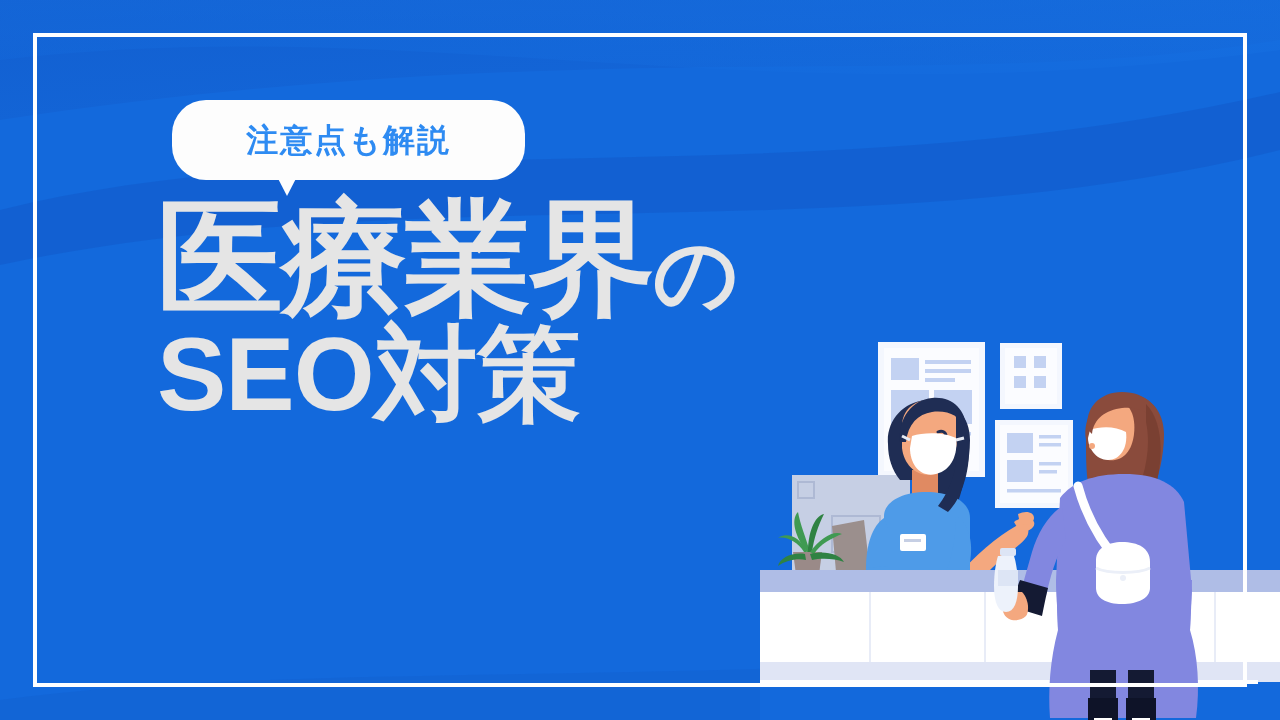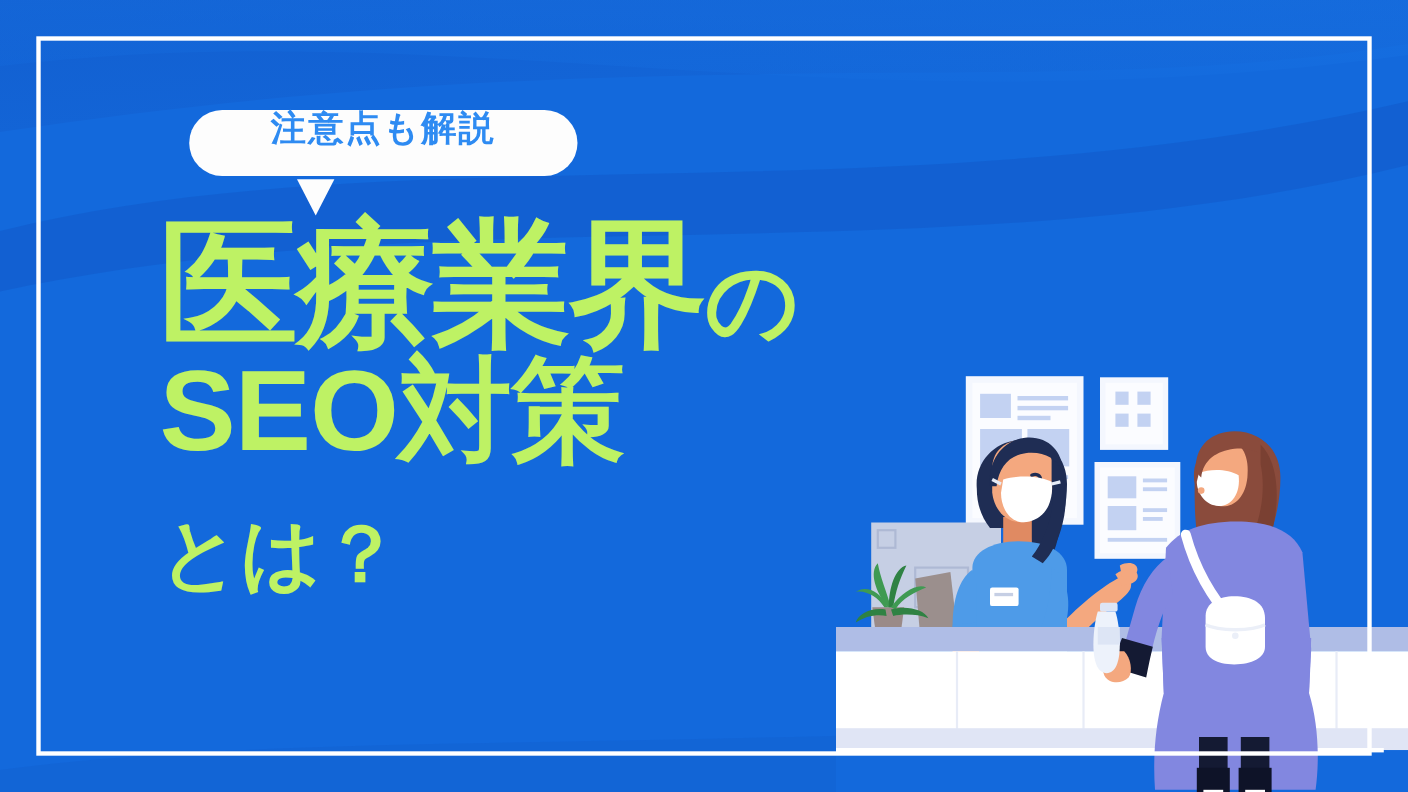--- a/index.html
+++ b/index.html
@@ -31,23 +31,23 @@
 
   
   #bubble-wrap {
     position:absolute;
     left:172px; top:100px;
     z-index:8;
   }
   #bubble {
     background:#FDFDFD;
     border-radius:34px;
-    height:60px;
+    height:80px;
     padding:0 34px;
-    display:flex; align-items:flex-start; justify-content:center;
+    display:flex; align-items:center; justify-content:center;
     min-width:353px;
   }
   #bubble-text {
     color:#2E8BF2;
     font-size:32px;
     font-weight:bold;
     letter-spacing:2px;
     line-height:1;
     white-space:nowrap;
   }
@@ -56,23 +56,23 @@
     left:98px; top:63px;
     width:0; height:0;
     border-left:17px solid transparent;
     border-right:17px solid transparent;
     border-top:33px solid #FDFDFD;
   }
 
   
   #headline {
     position:absolute;
-    left:145px; top:196px;
+    left:157px; top:196px;
     z-index:8;
-    color:#bef264;
+    color:#e5e5e5;
   }
   .hl-line { display:block; white-space:nowrap; line-height:1; }
   #hl-line1 { font-size:126px; font-weight:bold; letter-spacing:-2px; }
   #hl-line1 .kanji { font-size:126px; }
   #hl-line1 .kana  { font-size:84px; }
   #hl-line2 { font-size:104px; font-weight:bold; letter-spacing:-1px; }
   #hl-line3 { font-size:72px; font-weight:bold; letter-spacing:0px; margin-top:42px; }
 
   
   #illustration {
@@ -267,14 +267,13 @@
     <span id="bubble-text">注意点も解説</span>
   </div>
   <div id="bubble-tail"></div>
 </div>
 
 <div id="headline">
   <span class="hl-line" id="hl-line1">
     <span class="kanji">医療業界</span><span class="kana">の</span>
   </span>
   <span class="hl-line" id="hl-line2">SEO対策</span>
-  <span class="hl-line" id="hl-line3">とは？</span>
 </div>
 
 </body></html>

